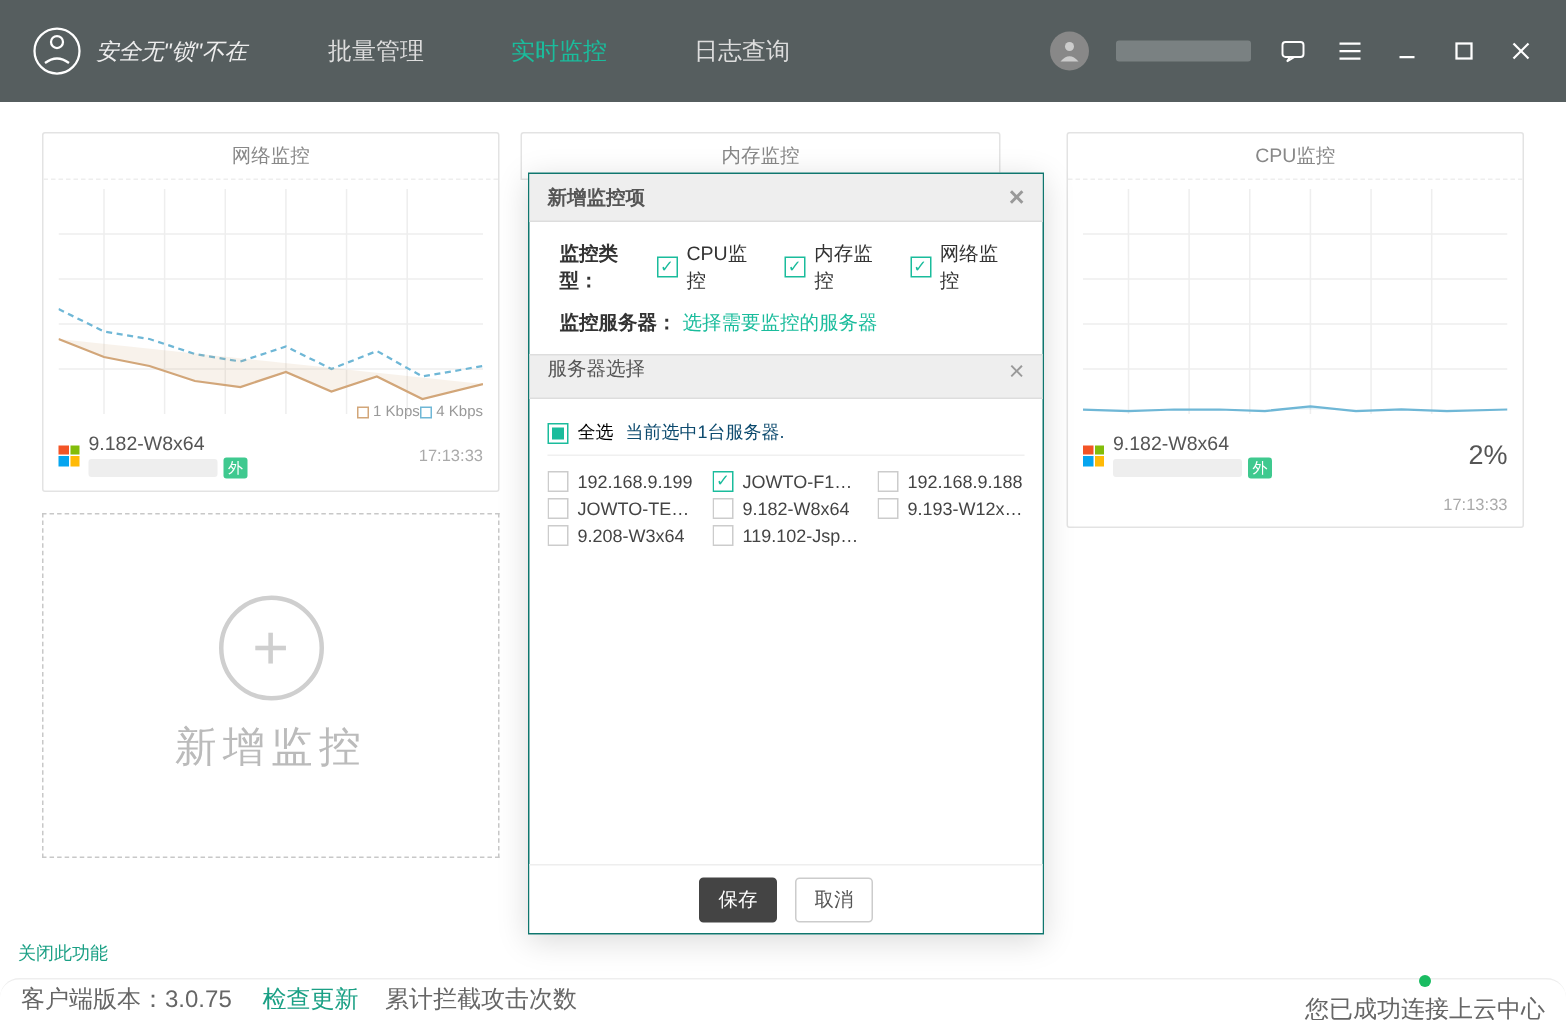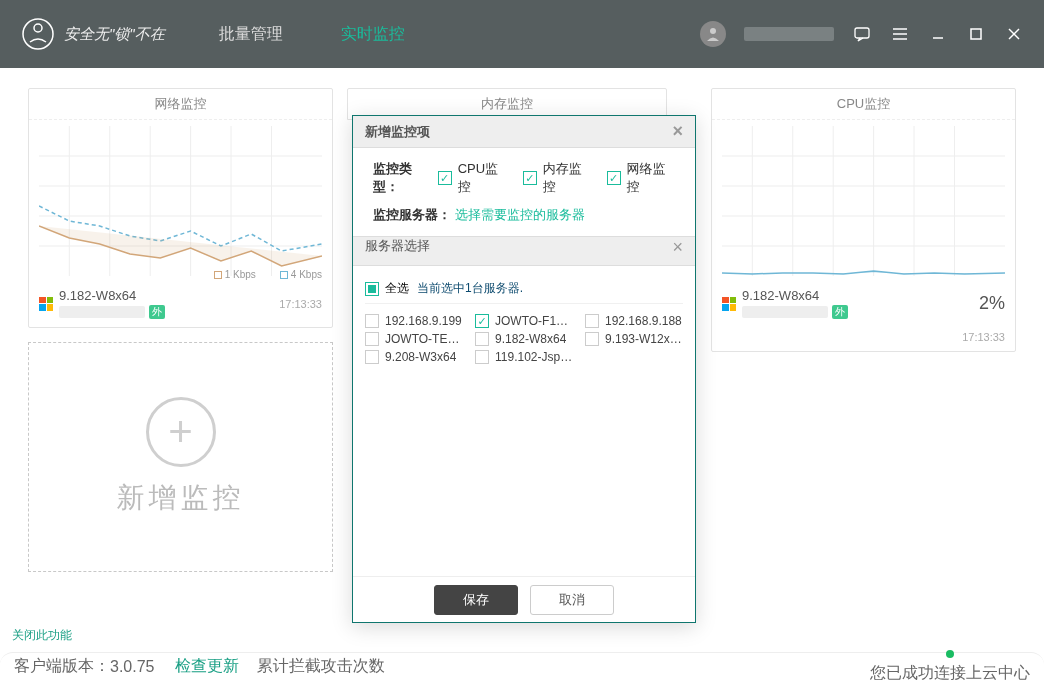--- a/index.html
+++ b/index.html
@@ -23,21 +23,21 @@
 .panel-col { display: flex; flex-direction: column; gap: 14px; }
 .panel { border: 1px solid #e3e3e3; border-radius: 2px; }
 .panel-title { text-align: center; padding: 6px; font-size: 13px; color: #888; border-bottom: 1px dashed #eee; }
 .chart { height: 162px; position: relative; padding: 6px 10px; }
 .panel-foot { display: flex; align-items: center; padding: 6px 10px 8px; font-size: 12px; color: #666; gap: 6px; }
 .foot-name { font-size: 13px; color: #555; }
 .foot-line2 { display: flex; align-items: center; gap: 4px; }
 .time-label { margin-left: auto; color: #aaa; font-size: 11px; }
 .ext-badge { background: #3fc98f; color: #fff; padding: 0 3px; font-size: 10px; border-radius: 2px; }
 .blur-strip { width: 86px; height: 12px; background: #eee; border-radius: 2px; }
-.legend { position: absolute; right: 10px; bottom: 2px; font-size: 10px; color: #999; display:flex; gap:24px;align-items:flex-end; }
+.legend { position: absolute; right: 10px; bottom: 2px; font-size: 10px; color: #999; display:flex; gap:0;align-items:flex-end; }
 .legend-item { display:flex; align-items:center; gap:3px; }
 .legend-swatch { width:8px; height:8px; border:1px solid; }
 .val-right { margin-left: auto; font-size: 18px; color: #555; }
 
 .add-panel { border: 1px dashed #c8c8c8; height: 230px; display: flex; flex-direction: column; align-items: center; justify-content: center; gap: 12px; color: #bbb; cursor: pointer; }
 .add-circle { width: 70px; height: 70px; border: 3px solid #cfcfcf; border-radius: 50%; display: flex; align-items: center; justify-content: center; font-size: 42px; color: #cfcfcf; }
 .add-text { font-size: 28px; color: #bbb; letter-spacing: 4px; }
 
 .center-col { width: 320px; }
 .center-panel-title { text-align:center; padding:6px; color:#888; font-size:13px; border:1px solid #e3e3e3; border-radius:2px 2px 0 0; }
@@ -57,21 +57,21 @@
 
 .sub-header { height: 30px; background: #eeeeee; display: flex; padding: 0 12px; font-size: 13px; color: #555; border-top: 1px solid #ddd; border-bottom: 1px solid #ddd; }
 .server-list { padding: 8px 12px; min-height: 310px; font-size: 12px; text-align: center; }
 .sel-all-row { display: flex; align-items: center; gap: 4px; padding: 6px 0; border-bottom: 1px solid #f0f0f0; }
 .sel-hint { color: #0c4a6e; margin-left: 4px; }
 .server-grid { display: grid; grid-template-columns: repeat(3, 1fr); gap: 4px 12px; padding-top: 10px; }
 .server-item { display: flex; align-items: center; gap: 4px; font-size: 12px; color: #444; overflow:hidden; }
 .server-item span { white-space: nowrap; overflow: hidden; text-overflow: ellipsis; }
 
 .modal-footer { height: 46px; border-top: 1px solid #eee; display: flex; align-items: center; justify-content: center; gap: 12px; background:#fff; }
-.btn { padding: 5px 28px; font-size: 13px; border-radius: 3px; cursor: pointer; border: 1px solid #ccc; background: #fff; color: #555; }
+.btn { padding: 5px 12px; font-size: 13px; border-radius: 3px; cursor: pointer; border: 1px solid #ccc; background: #fff; color: #555; }
 .btn.primary { background: #444; color: #fff; border-color: #444; }
 
 
 .close-link { position: absolute; left: 12px; bottom: 36px; font-size: 12px; color: #1ba085; cursor: pointer; }
 .status-bar { position: absolute; left: 0; right: 0; bottom: 0; height: 28px; border-top: 1px solid #eee; display: flex; align-items: center; padding: 0 14px; font-size: 16px; color: #666; border-radius: 13px; }
 .status-bar .upd { color: #1ba085; margin-left: 16px; cursor: pointer; }
 .status-right { margin-left: auto; display: flex; align-items: center; gap: 5px; flex-direction: column; }
 .dot-green { width: 8px; height: 8px; border-radius: 50%; background: #1abc62; }
 
 
@@ -88,20 +88,21 @@
     <svg class="logo-icon" viewBox="0 0 36 36">
         <circle cx="18" cy="18" r="15" fill="none" stroke="#fff" stroke-width="1.5"></circle>
         <circle cx="18" cy="12" r="4" fill="none" stroke="#fff" stroke-width="1.5"></circle>
         <path d="M10 26 Q18 20 26 26" fill="none" stroke="#fff" stroke-width="1.5"></path>
       </svg>
     <span class="slogan">安全无"锁"不在</span>
   </div>
   <div class="nav-tabs">
     <div class="nav-tab">批量管理</div>
     <div class="nav-tab active">实时监控</div>
+    <div class="nav-tab">日志查询</div>
   </div>
   <div class="header-right">
     <div class="avatar">
         <svg width="16" height="16" viewBox="0 0 16 16">
           <circle cx="8" cy="5" r="3" fill="#ccc"></circle>
           <path d="M2 15 Q8 8 14 15" fill="#ccc"></path>
         </svg>
       </div>
     <div class="user-blur"></div>
     <div class="header-icon">

